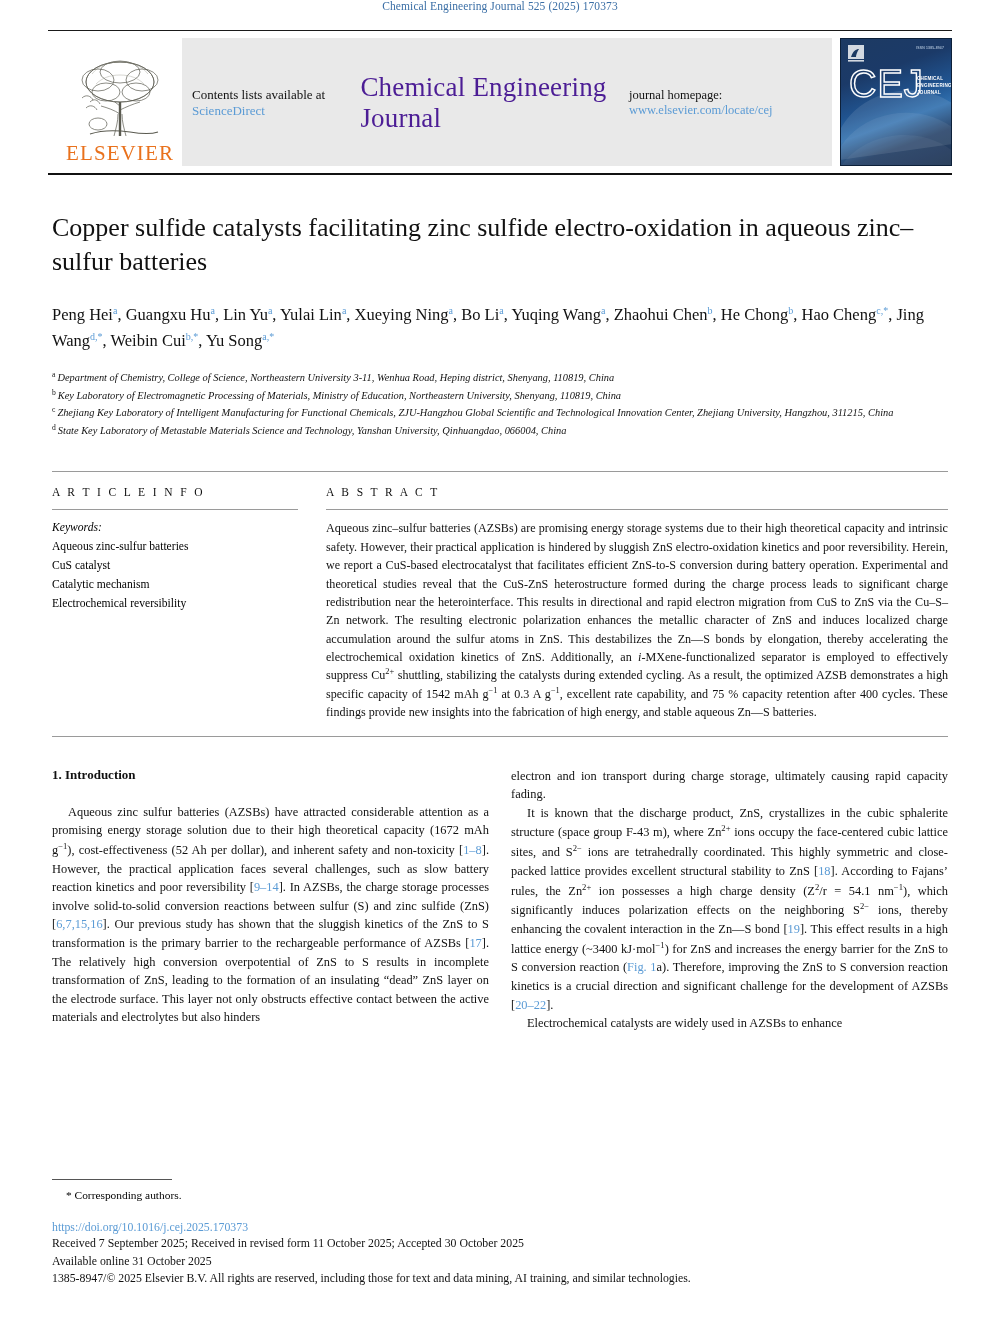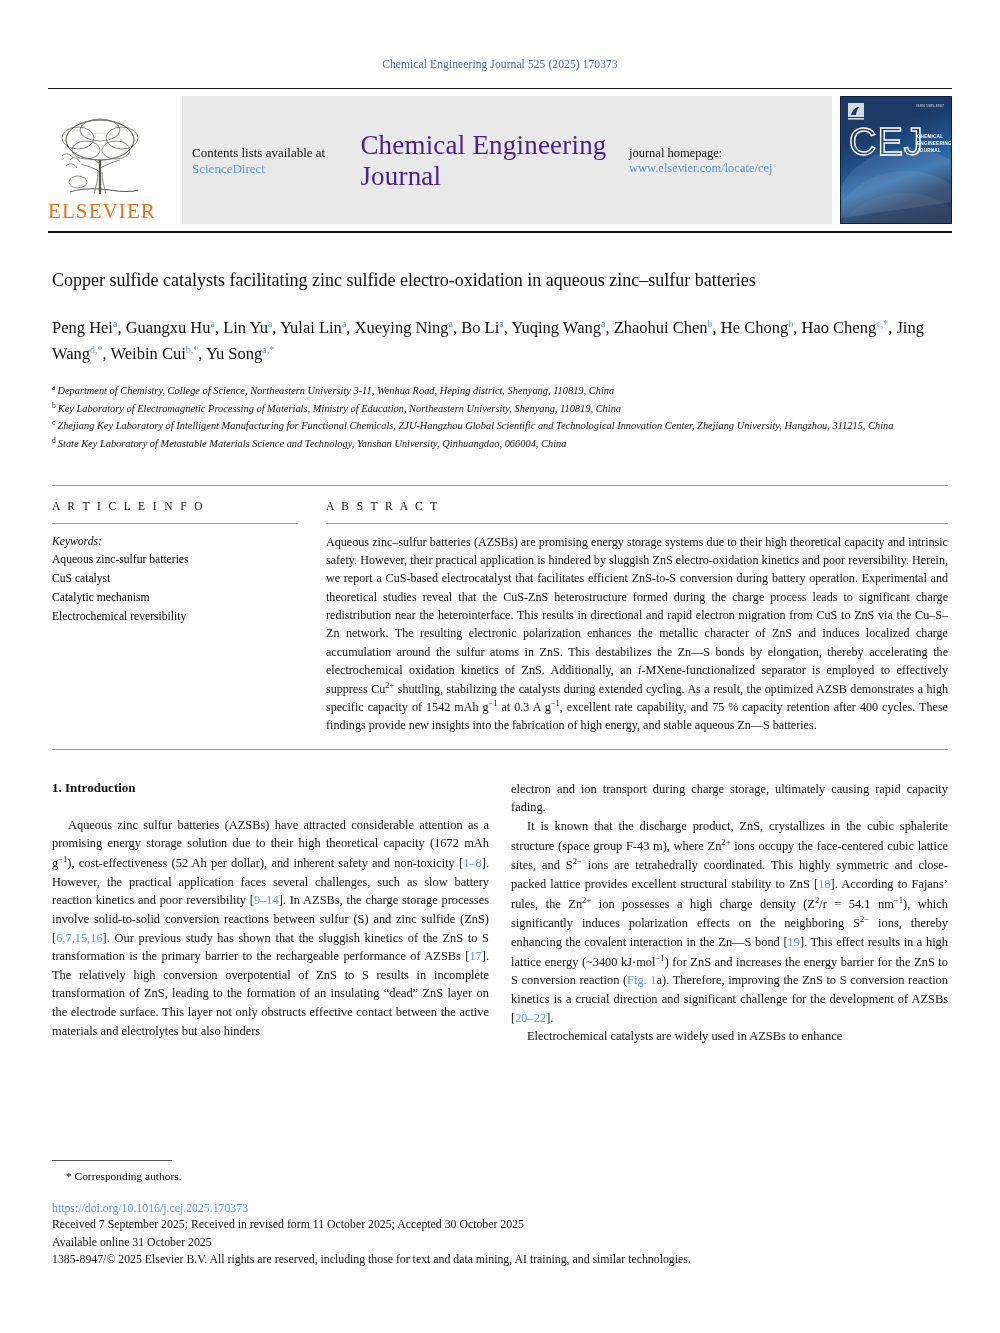--- a/index.html
+++ b/index.html
@@ -14,42 +14,41 @@
     overflow: hidden;
   }
 
   .page { width: 1000px; height: 1333px; position: relative; padding: 0; }
 
   
   .running-head {
     text-align: center;
     font-size: 11.5px;
     color: #3a6ea5;
-    padding-top: 58px;
     letter-spacing: .1px;
   }
 
   
   .masthead-wrap {
     margin: 18px 48px 0 48px;
     border-top: 1.6px solid #1a1a1a;
     padding-top: 7px;
   }
   .masthead {
     display: flex;
     align-items: stretch;
     height: 128px;
   }
   .elsevier-logo {
     width: 126px;
     flex: 0 0 126px;
     position: relative;
     display: flex;
     flex-direction: column;
-    align-items: flex-start;
+    align-items: flex-end;
     justify-content: flex-end;
     padding-bottom: 2px;
   }
   .tree-svg { display:block; }
   .elsevier-word {
     font-family: "Liberation Serif", serif;
     font-size: 21px;
     letter-spacing: 1.1px;
     color: #E9711C;
     font-weight: 400;
@@ -118,21 +117,21 @@
     line-height: 1.55; letter-spacing: .25px;
   }
   .masthead-rule {
     margin: 7px 48px 0 48px;
     border-top: 2.6px solid #111;
   }
 
   
   .title-block { margin: 36px 52px 0 52px; }
   .paper-title {
-    font-size: 18px;
+    font-size: 26px;
     line-height: 1.32;
     color: #111;
     font-weight: 400;
     font-family: "Liberation Serif", serif;
   }
 
   
   .authors {
     margin: 22px 52px 0 52px;
     font-size: 16.5px;
@@ -211,21 +210,21 @@
   .para + .para { margin-top: 0; }
   .para.noind { text-indent: 0; }
   .ref { color: #5b9bd5; }
   .para sup, .para sub { font-size: 8.6px; }
 
   
   .foot {
     position: absolute;
     left: 52px;
     right: 52px;
-    bottom: 64px;
+    bottom: 45px;
   }
   .foot-rule { width: 120px; border-top: 1px solid #555; margin-bottom: 7px; }
   .corr { font-size: 11.4px; line-height: 1.5; margin-left: 14px; }
   .emails { font-size: 11px; line-height: 1.5; margin-left: 14px; }
   .emails i { font-style: italic; }
   .mail { color: #5b9bd5; }
   .doi { font-size: 11.8px; color: #5b9bd5; margin-top: 16px; }
   .foot-line { font-size: 11.8px; line-height: 1.5; color: #111; }
 </style>
 </head>

